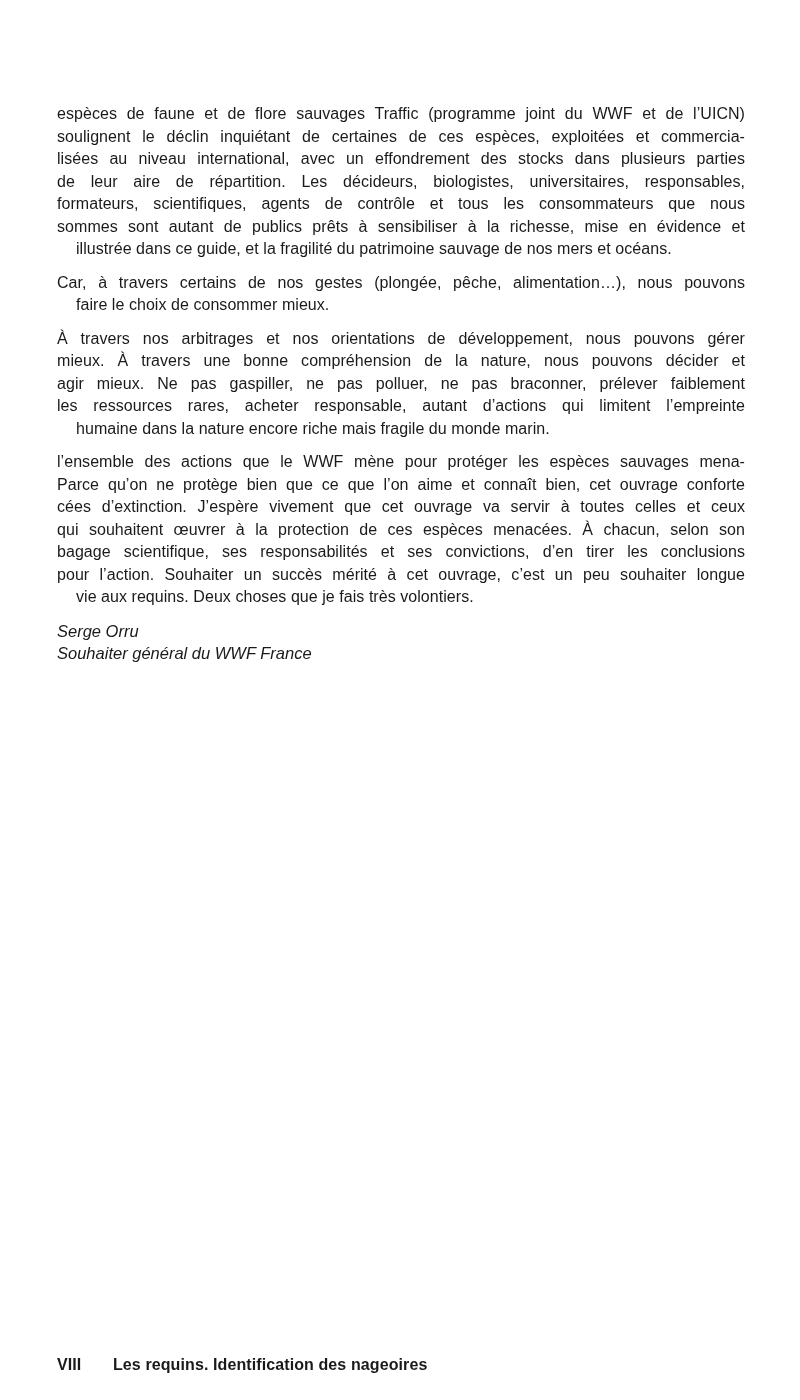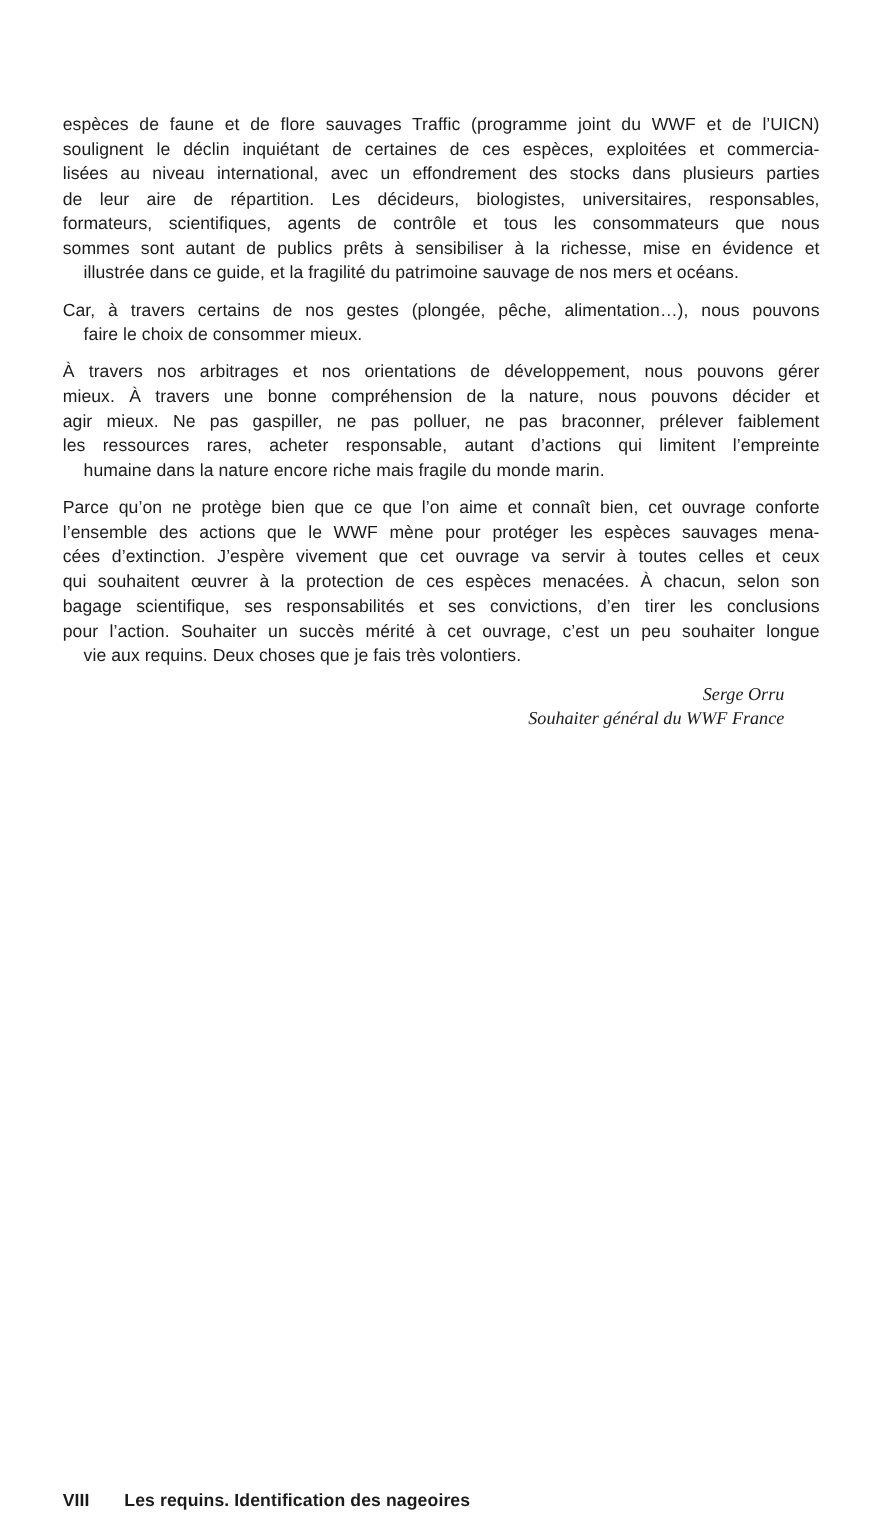--- a/index.html
+++ b/index.html
@@ -34,27 +34,25 @@
     text-align-last: justify;
     white-space: normal;
   }
   .tline.end {
     text-align-last: left;
     margin-left: 19px;
   }
   .signature {
     margin-top: 1px;
     width: 688px;
-    text-align: right;
     padding-right: 32px;
     box-sizing: border-box;
     font-style: italic;
     font-size: 16.5px;
     line-height: 22.5px;
-    font-family: Liberation Serif, serif;
   }
   .footer {
     position: absolute;
     left: 57px;
     top: 1356px;
     display: flex;
     align-items: center;
     font-size: 16px;
     font-weight: 700;
     letter-spacing: 0.1px;
@@ -87,22 +85,22 @@
 
     <p class="para">
       <span class="tline" style="display:block">À travers nos arbitrages et nos orientations de développement, nous pouvons gérer</span>
       <span class="tline" style="display:block">mieux. À travers une bonne compréhension de la nature, nous pouvons décider et</span>
       <span class="tline" style="display:block">agir mieux. Ne pas gaspiller, ne pas polluer, ne pas braconner, prélever faiblement</span>
       <span class="tline" style="display:block">les ressources rares, acheter responsable, autant d’actions qui limitent l’empreinte</span>
       <span class="tline end" style="display:block">humaine dans la nature encore riche mais fragile du monde marin.</span>
     </p>
 
     <p class="para">
+      <span class="tline" style="display:block">l’ensemble des actions que le WWF mène pour protéger les espèces sauvages mena-</span>
       <span class="tline" style="display:block">Parce qu’on ne protège bien que ce que l’on aime et connaît bien, cet ouvrage conforte</span>
-      <span class="tline" style="display:block">l’ensemble des actions que le WWF mène pour protéger les espèces sauvages mena-</span>
       <span class="tline" style="display:block">cées d’extinction. J’espère vivement que cet ouvrage va servir à toutes celles et ceux</span>
       <span class="tline" style="display:block">qui souhaitent œuvrer à la protection de ces espèces menacées. À chacun, selon son</span>
       <span class="tline" style="display:block">bagage scientifique, ses responsabilités et ses convictions, d’en tirer les conclusions</span>
       <span class="tline" style="display:block">pour l’action. Souhaiter un succès mérité à cet ouvrage, c’est un peu souhaiter longue</span>
       <span class="tline end" style="display:block">vie aux requins. Deux choses que je fais très volontiers.</span>
     </p>
 
     <div class="signature">
       <div>Serge Orru</div>
       <div>Souhaiter général du WWF France</div>

